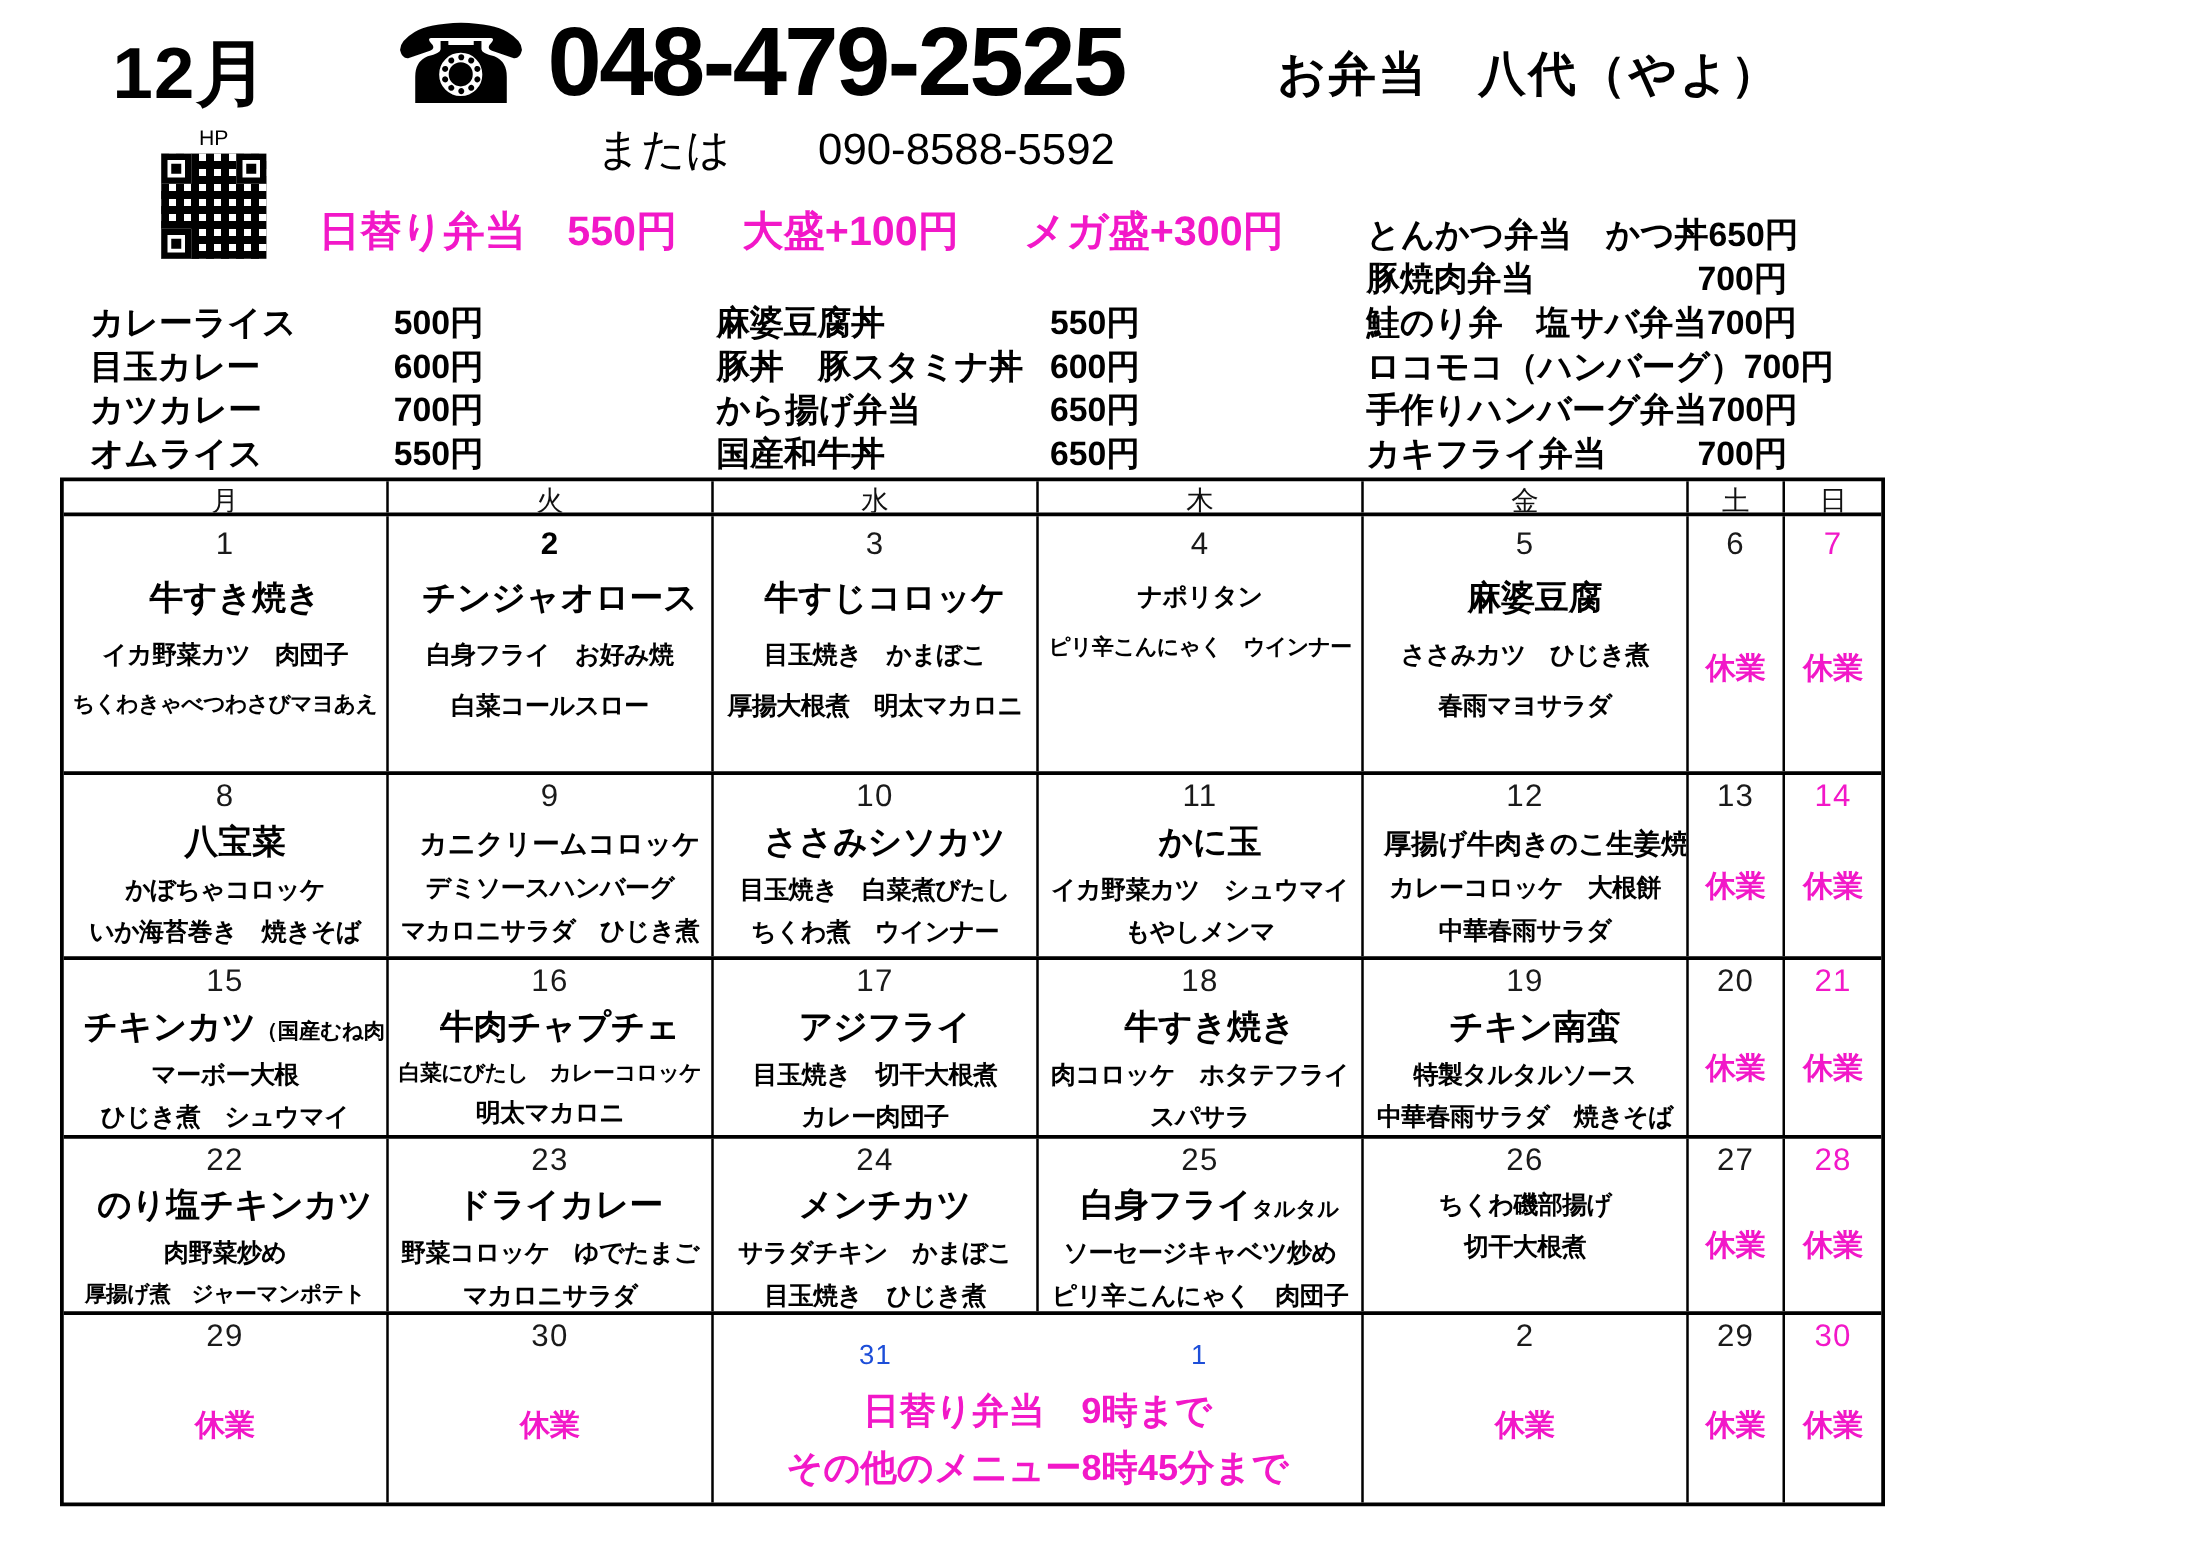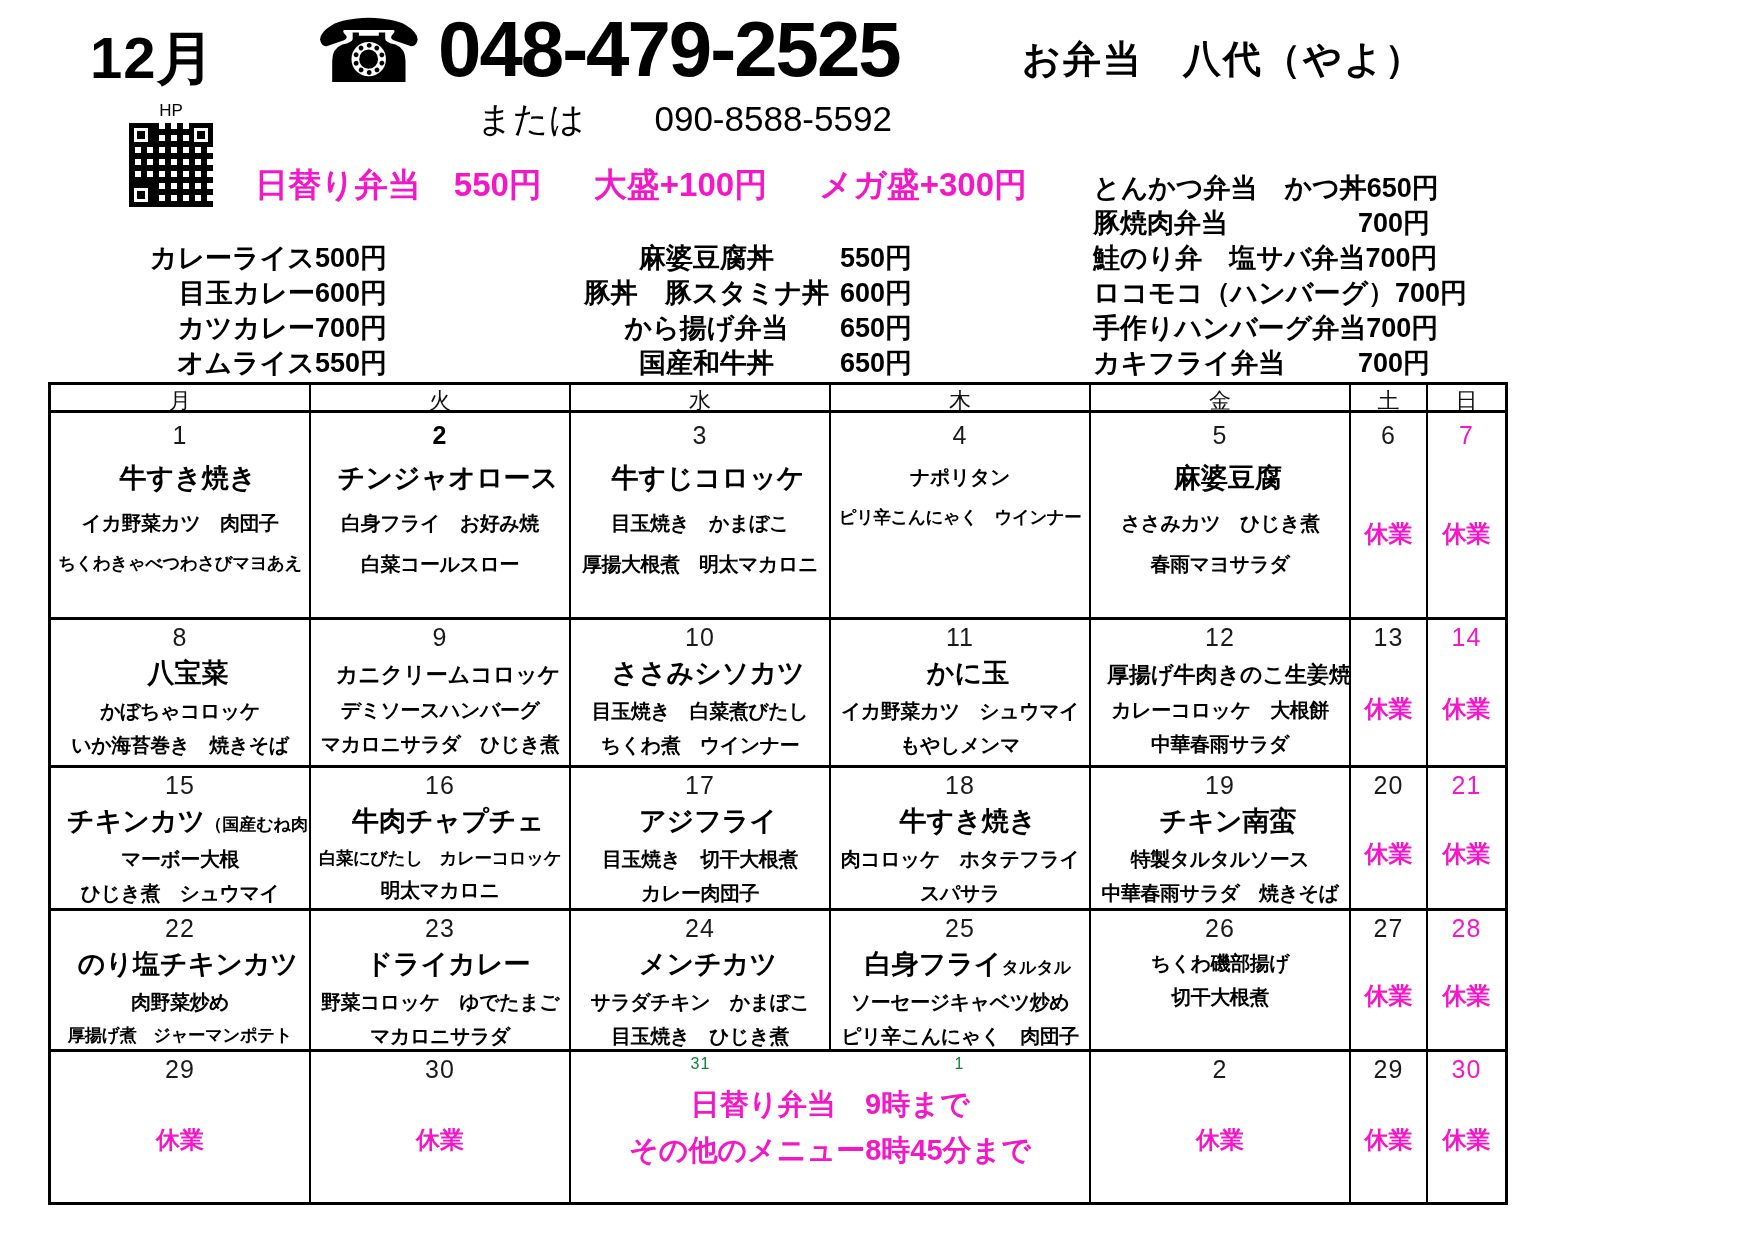--- a/index.html
+++ b/index.html
@@ -22,22 +22,22 @@
   .phone-glyph{position:absolute;left:314px;top:8px;font-size:88px;line-height:1;font-family:"DejaVu Sans",sans-serif;}
   .phone-main{position:absolute;left:438px;top:4px;font-size:78px;font-weight:700;letter-spacing:-2px;white-space:nowrap;}
   .phone-alt{position:absolute;left:477px;top:96px;font-size:35px;white-space:nowrap;}
   .shop-name{position:absolute;left:1022px;top:34px;font-size:38px;font-weight:700;letter-spacing:2px;white-space:nowrap;}
   
   .banner{position:absolute;left:255px;top:163px;font-size:33px;font-weight:700;color:var(--pink);white-space:nowrap;}
   .banner-item{margin-right:52px;}
   
   .menu{position:absolute;font-weight:700;font-size:27px;white-space:nowrap;}
   .menu-row{display:flex;height:35px;align-items:center;}
-  .menu.fixed1 .m-name{width:243px;text-align:right;}
-  .menu.fixed2 .m-name{width:267px;text-align:center;}
+  .menu.fixed1 .m-name{width:243px;}
+  .menu.fixed2 .m-name{width:267px;}
   .menu.sb .menu-row{justify-content:space-between;}
   #menu-left{left:72px;top:240px;width:335px;}
   #menu-middle{left:573px;top:240px;width:345px;}
   #menu-right{left:1093px;top:170px;width:337px;}
   
   .cal{position:absolute;left:48px;top:382px;width:1460px;border:3px solid #000;box-sizing:border-box;background:#fff;}
   .cal-row{display:grid;grid-template-columns:repeat(5,1fr) 77px 77px;}
   .cal-row + .cal-row{border-top:3px solid #000;}
   .cal-row > *{border-right:2px solid #000;box-sizing:border-box;overflow:hidden;text-align:center;}
   .cal-row > *:last-child{border-right:none;}
@@ -51,21 +51,21 @@
   .title.small-title{font-size:22px;margin-top:8px;}
   .title-suffix{font-size:17px;}
   .line{font-size:20px;font-weight:700;margin-top:7px;white-space:nowrap;letter-spacing:-0.5px;}
   .tall .line{margin-top:14px;}
   .line.tiny{font-size:17.5px;}
   .closed-cell{display:flex;flex-direction:column;}
   .closed{color:var(--pink);font-size:24px;font-weight:700;margin:auto 0;}
   .closed-cell.low .closed{margin:40px 0 0;}
   .merged{grid-column:span 2;}
   .merged-days{display:flex;}
-  .merged-days .half{flex:1;font-size:16px;color:#15803d;margin-top:3px;letter-spacing:1px;}
+  .merged-days .half{flex:1;font-size:22px;color:#1d4ed8;margin-top:19px;letter-spacing:1px;}
   .pink-note{color:var(--pink);font-size:29px;font-weight:700;margin-top:12px;white-space:nowrap;}
   .pink-note.second{margin-top:6px;}
 </style>
 </head>
 <body>
 
 <div class="month">12月</div>
 
 <div class="qr-wrap">
   <div class="hp">HP</div>

